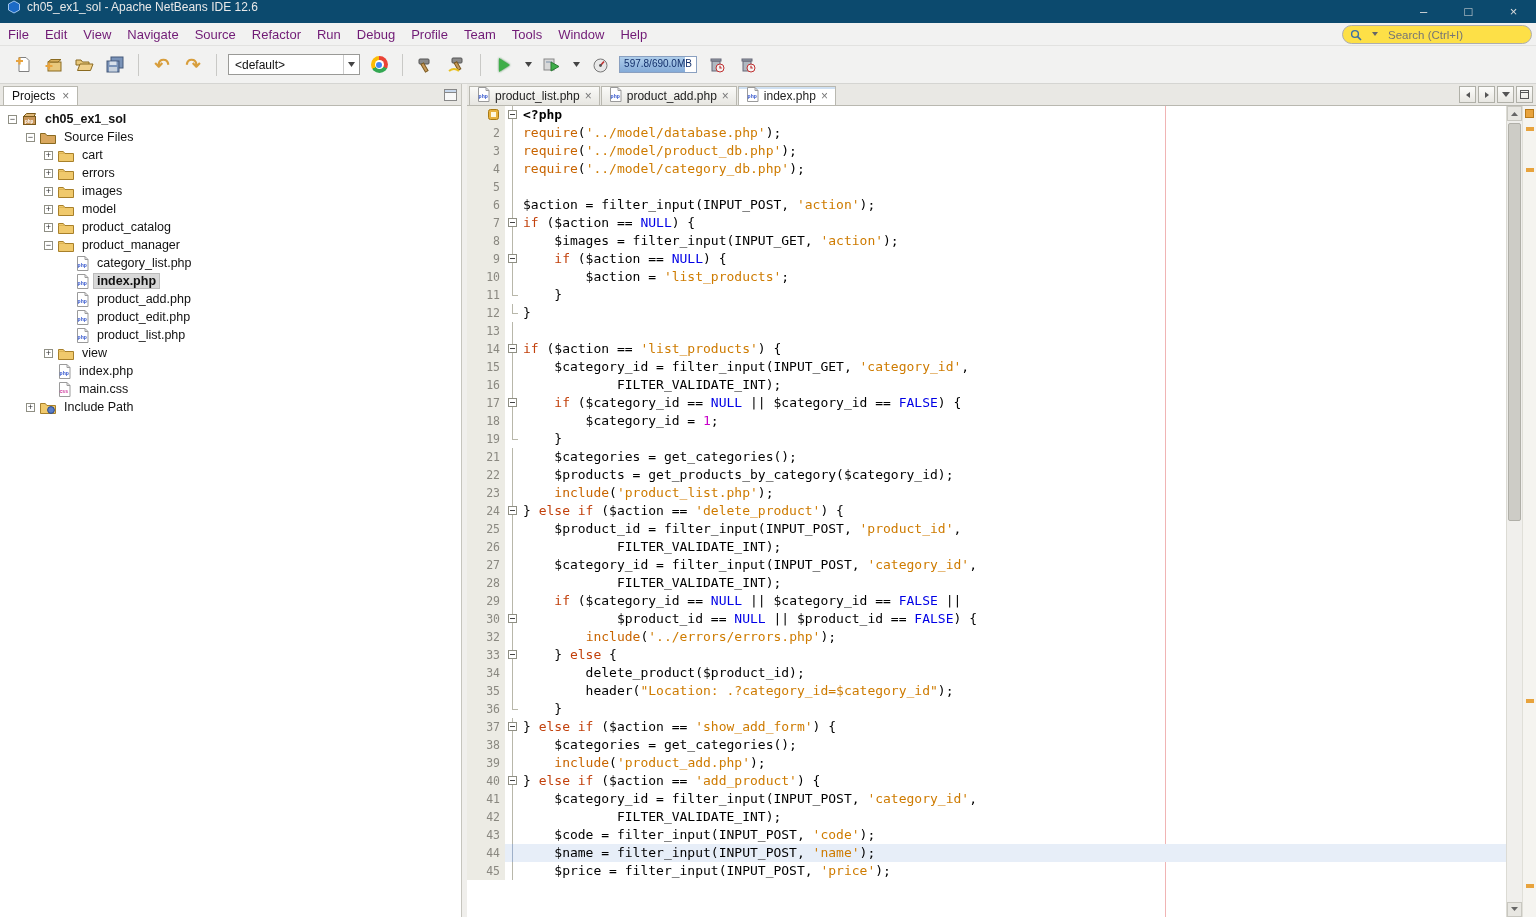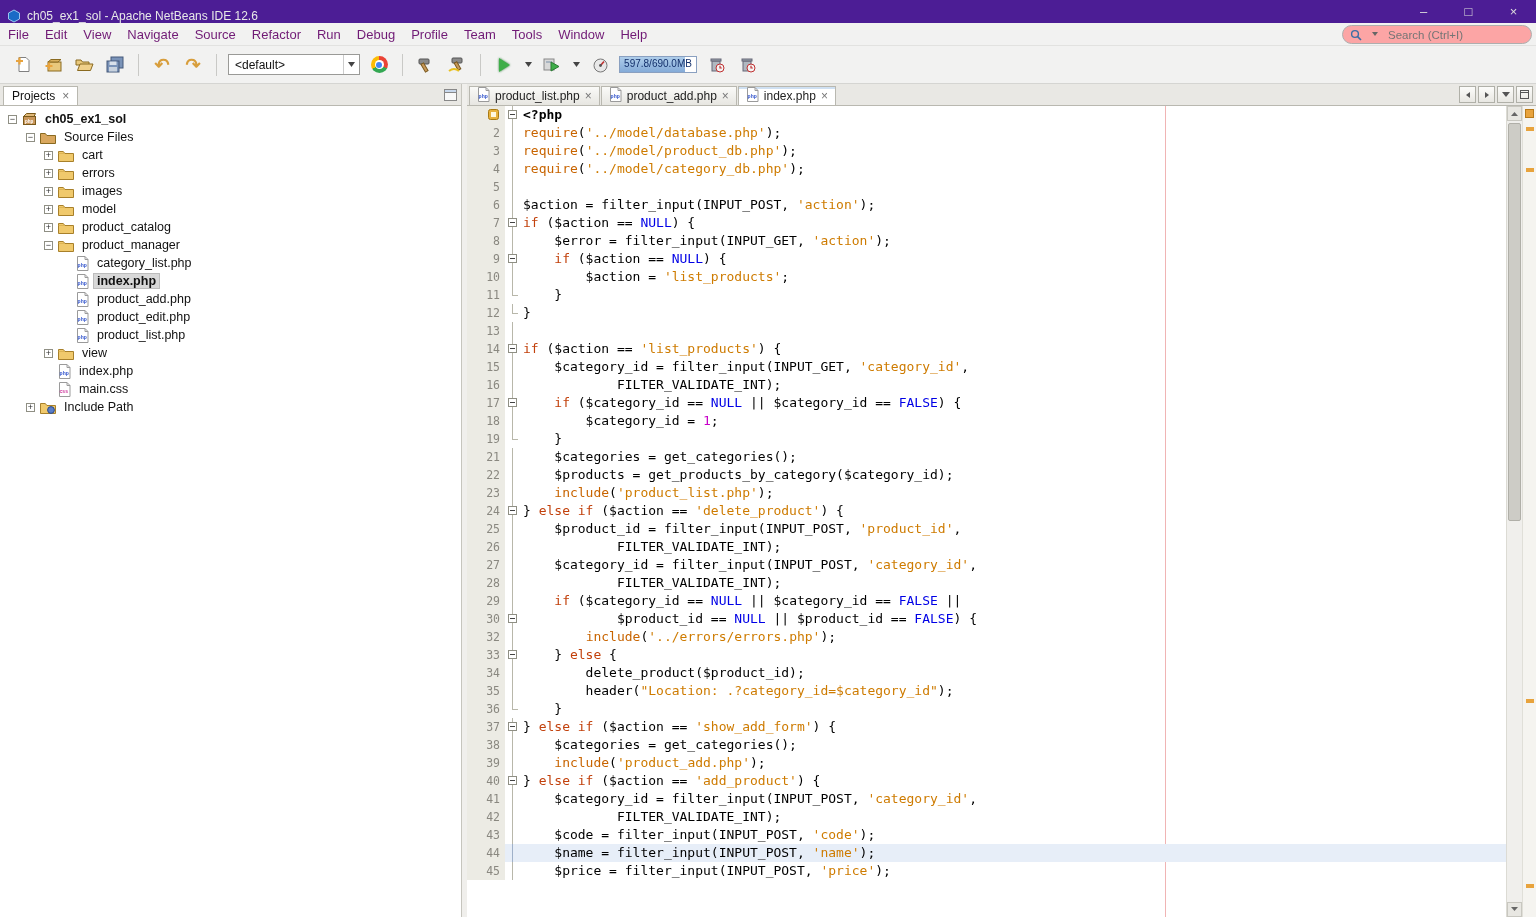--- a/index.html
+++ b/index.html
@@ -1,25 +1,25 @@
 <!DOCTYPE html>
 <html><head>
 <meta charset="utf-8">
 <style>
 *{margin:0;padding:0;box-sizing:border-box}
 html,body{width:1536px;height:917px;overflow:hidden;font-family:"Liberation Sans",sans-serif;background:#fff;font-size:13px}
 
-.titlebar{height:23px;background:#4c1d95;display:flex;align-items:flex-end;color:#e8e8e8;font-size:12px}
+.titlebar{height:23px;background:#0c4a6e;display:flex;align-items:flex-start;color:#e8e8e8;font-size:12px}
 .app-icon{margin:0 6px 0 7px;display:flex}
 .win-controls{margin-left:auto;display:flex;height:100%}
 .win-btn{width:45px;display:flex;align-items:center;justify-content:center;font-size:13px;color:#ddd}
 
 .menubar{height:23px;background:#f2f2f1;display:flex;align-items:center;border-bottom:1px solid #e2e2e0;position:relative}
 .menu-item{padding:13px 8px;color:#701a75}
-.searchbox{position:absolute;right:4px;top:2px;width:190px;height:19px;border:1px solid #aeaeae;border-radius:10px;background:#fca5a5;display:flex;align-items:center;padding:0 7px;gap:10px}
+.searchbox{position:absolute;right:4px;top:2px;width:190px;height:19px;border:1px solid #aeaeae;border-radius:10px;background:#fde047;display:flex;align-items:center;padding:0 7px;gap:10px}
 .searchbox input{border:none;outline:none;flex:1;font-size:11.5px;color:#666;background:transparent;font-family:"Liberation Sans",sans-serif}
 
 .toolbar{height:38px;background:#f2f2f1;border-bottom:1px solid #d5d5d2;display:flex;align-items:center;padding-left:10px;gap:7px}
 .tbtn{height:26px;min-width:24px;display:flex;align-items:center;justify-content:center}
 .tsep{width:1px;height:22px;background:#c9c9c6;margin:0 4px}
 .undo,.redo{color:#d89e3c;font-size:18px;font-weight:bold;line-height:20px}
 .combo{width:132px;height:21px;background:#fff;border:1px solid #9a9a97;display:flex;align-items:center;font-size:12px;padding-left:6px;color:#111}
 .combo .ccaret{margin-left:auto;width:16px;height:100%;display:flex;align-items:center;justify-content:center;border-left:1px solid #ccc}
 .chrome-outer{width:17px;height:17px;border-radius:50%;background:conic-gradient(#ea4335 0 33%,#34a853 33% 66%,#fbbc05 66% 100%);display:flex;align-items:center;justify-content:center}
 .chrome-inner{width:9px;height:9px;border-radius:50%;background:#fff;display:flex;align-items:center;justify-content:center}
@@ -547,21 +547,21 @@
                 <span class="vline"></span>
                 <span class="fbox"></span>
               </span>
               <span class="codetxt"><span class="tk-k">if</span><span class="tk-p"> ($action == </span><span class="tk-c">NULL</span><span class="tk-p">) {</span></span>
             </div>
             <div class="code-line">
               <span class="ln">8</span>
               <span class="fold">
                 <span class="vline"></span>
               </span>
-              <span class="codetxt"><span class="tk-p">    $error = filter_input(INPUT_GET, </span><span class="tk-s">'action'</span><span class="tk-p">);</span></span>
+              <span class="codetxt"><span class="tk-p">    $images = filter_input(INPUT_GET, </span><span class="tk-s">'action'</span><span class="tk-p">);</span></span>
             </div>
             <div class="code-line">
               <span class="ln">9</span>
               <span class="fold">
                 <span class="vline"></span>
                 <span class="fbox"></span>
               </span>
               <span class="codetxt"><span class="tk-p">    </span><span class="tk-k">if</span><span class="tk-p"> ($action == </span><span class="tk-c">NULL</span><span class="tk-p">) {</span></span>
             </div>
             <div class="code-line">

